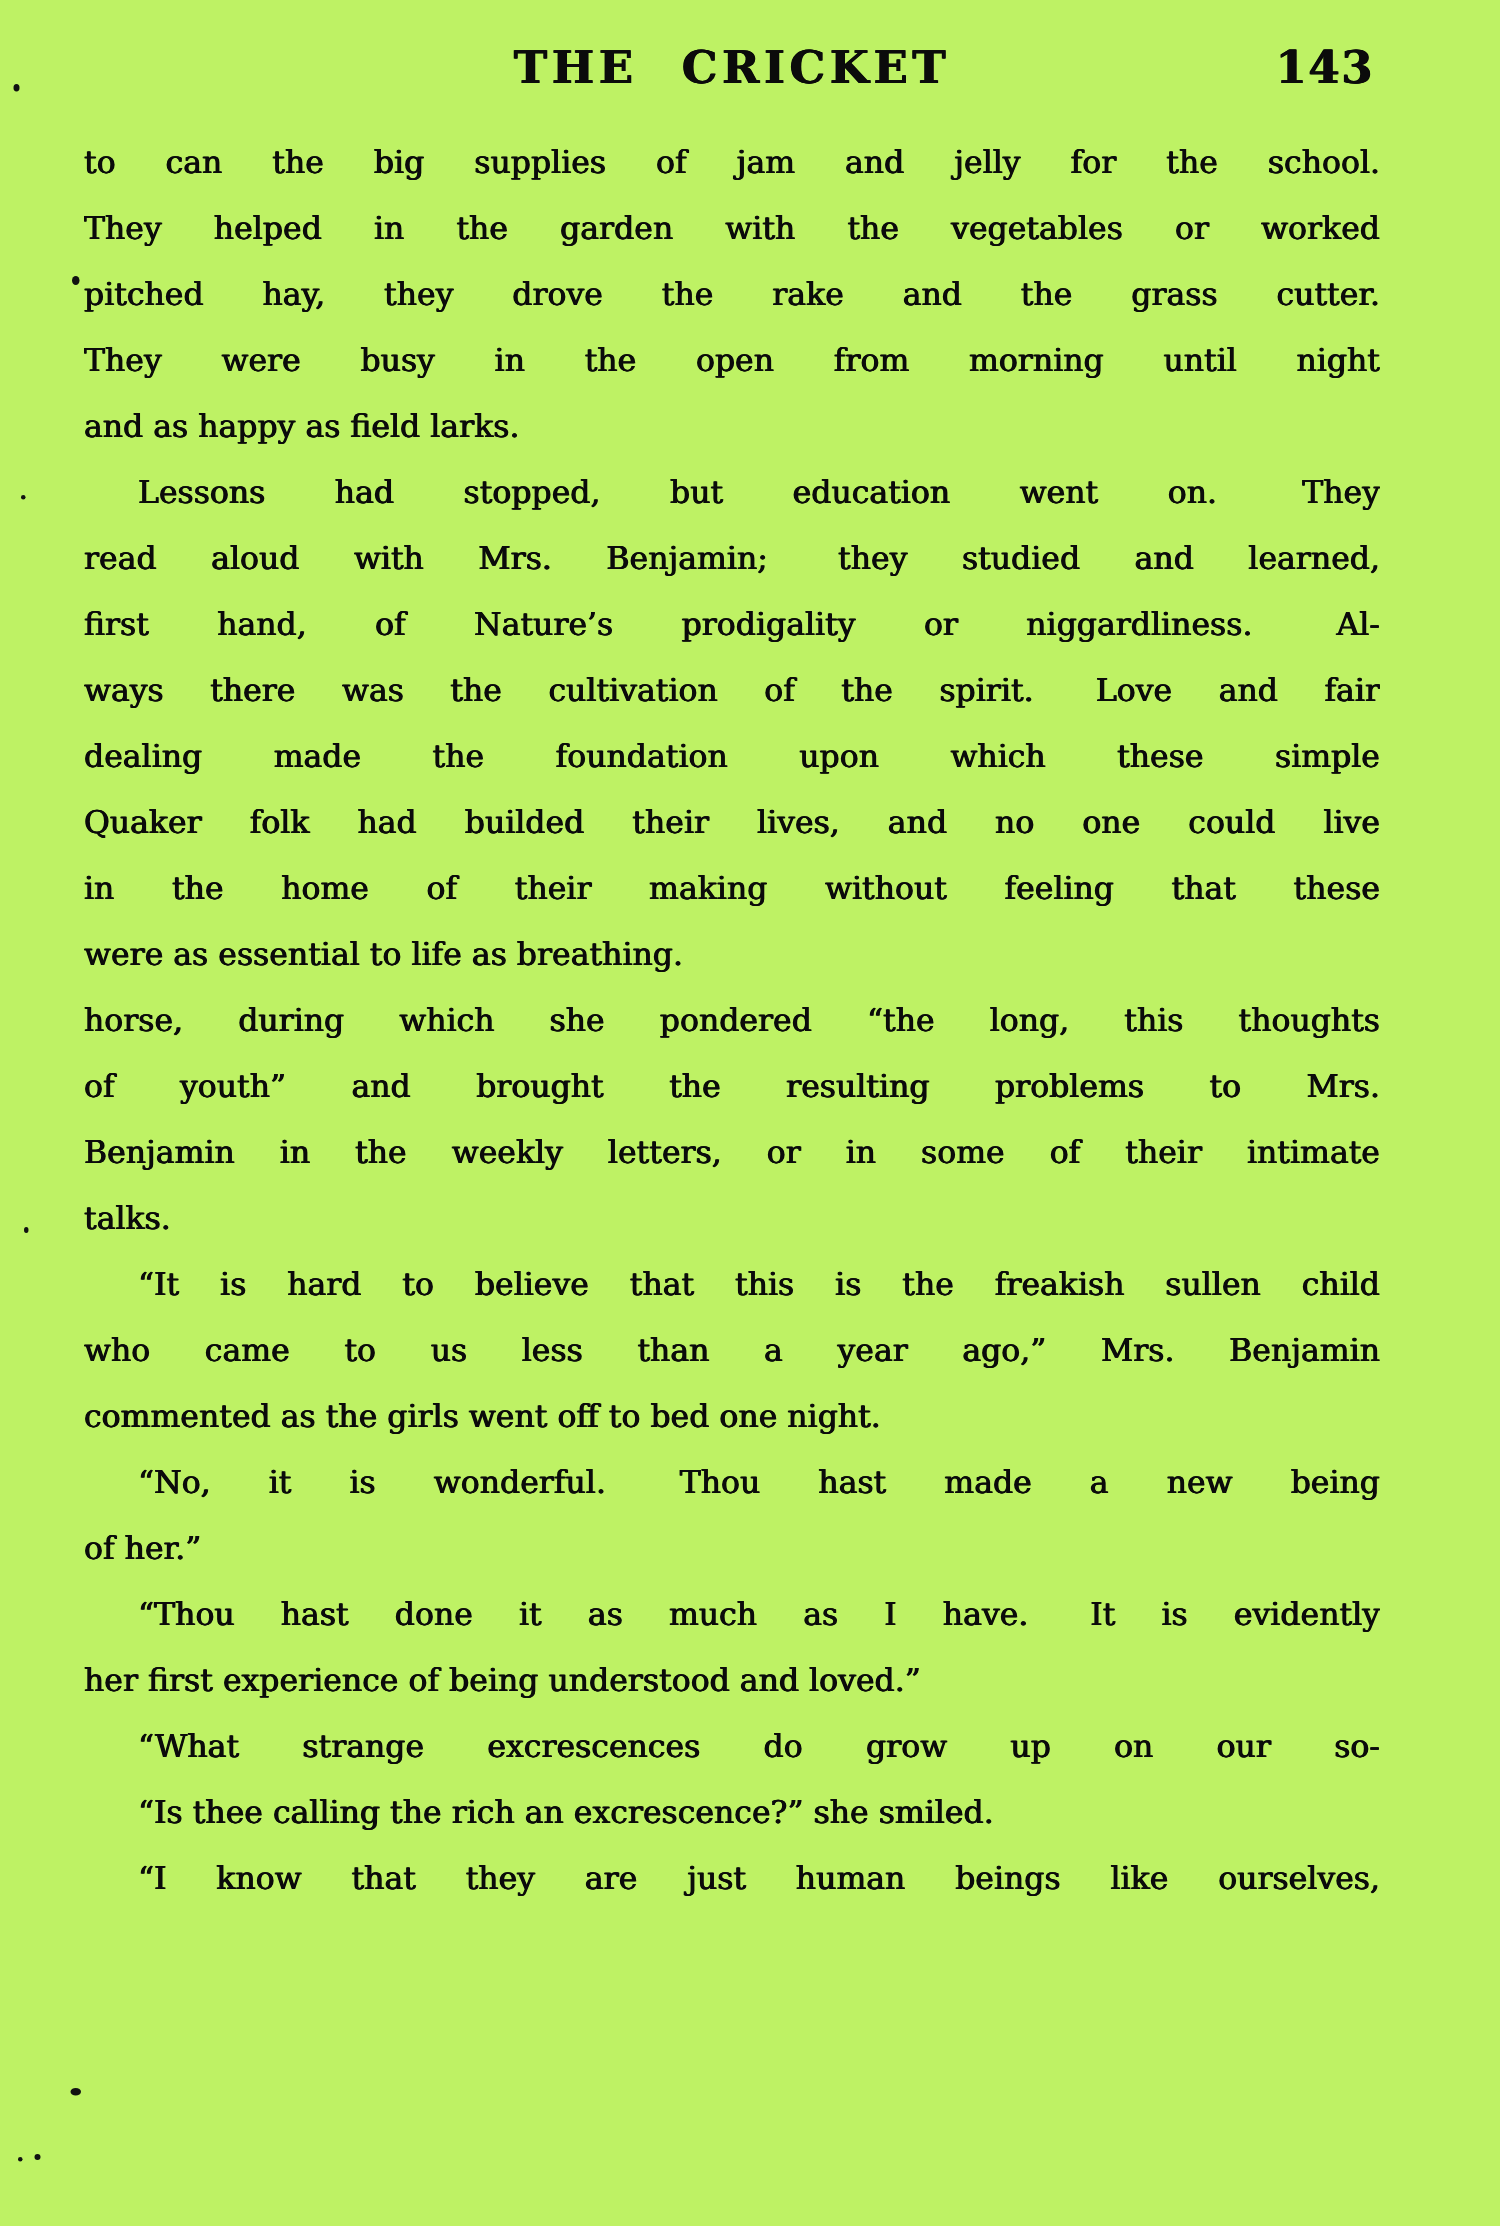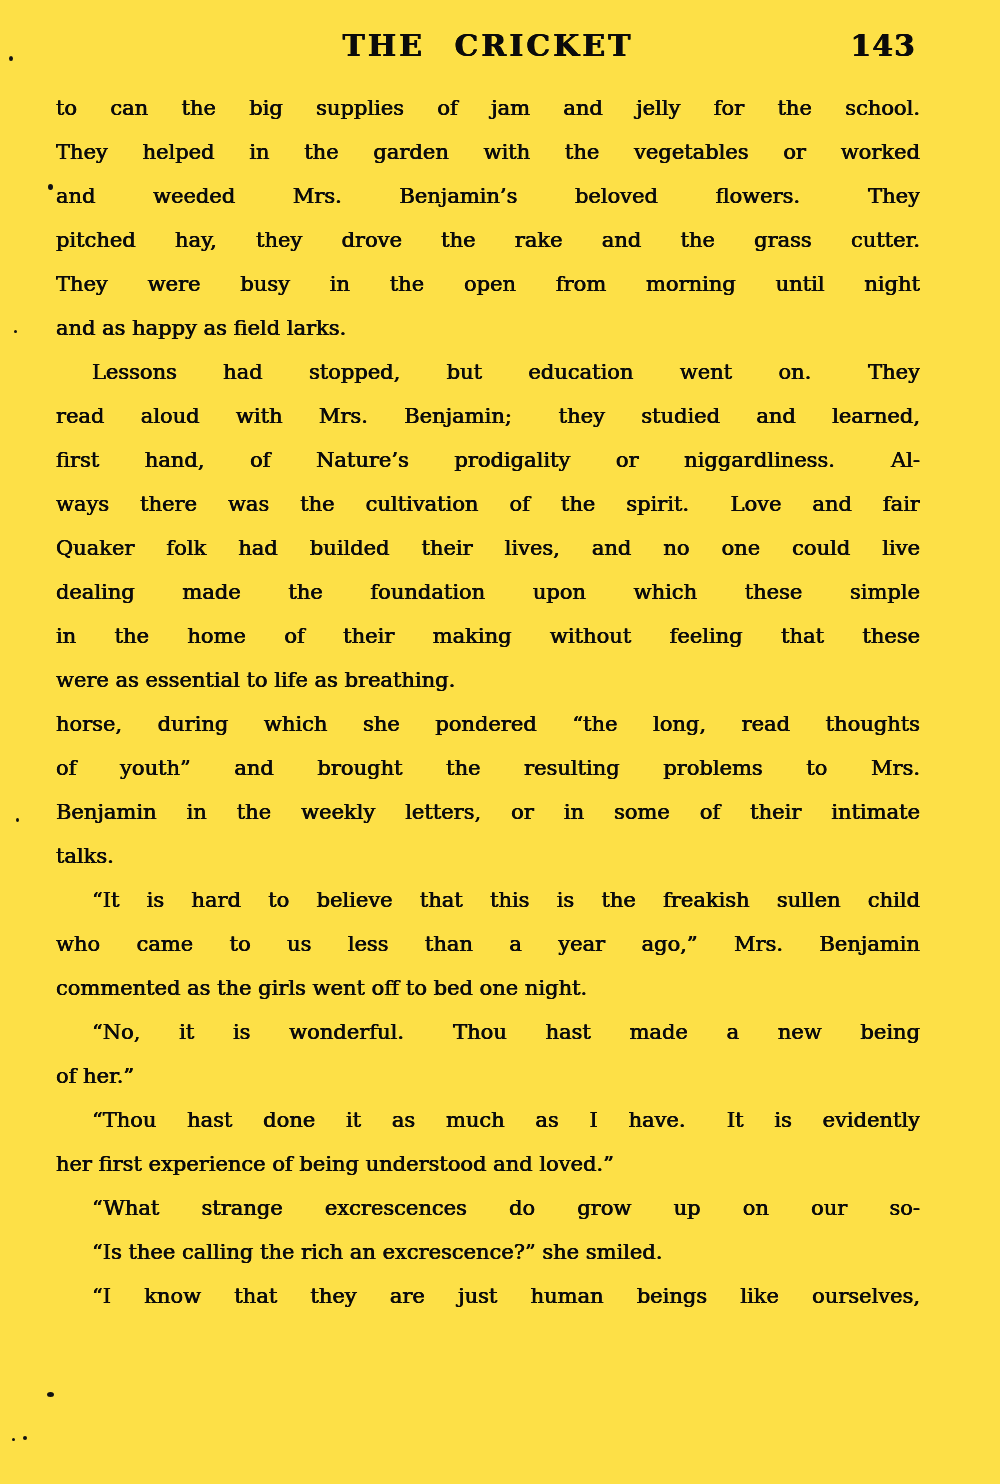--- a/index.html
+++ b/index.html
@@ -4,21 +4,21 @@
 <style>
   html, body {
     margin: 0;
     padding: 0;
     background: #ffffff;
   }
   .page {
     position: relative;
     width: 1000px;
     height: 1484px;
-    background: #fde047;
+    background: #bef264;
     color: #0b0b0b;
     font-family: "DejaVu Serif", serif;
     overflow: hidden;
   }
   
   .ink {
     text-shadow: 0.35px 0 currentColor, -0.35px 0 currentColor;
   }
   .page-header {
     position: absolute;
@@ -75,37 +75,36 @@
 
   <header class="page-header">
     <div class="running-title ink">THE CRICKET</div>
     <div class="page-number ink">143</div>
   </header>
 
   <main class="text-block ink" id="text-block">
       <div class="para">
         <div class="line">to can the big supplies of jam and jelly for the school.</div>
         <div class="line">They helped in the garden with the vegetables or worked</div>
-        <div class="line">and weeded Mrs. Benjamin’s beloved flowers.  They</div>
         <div class="line">pitched hay, they drove the rake and the grass cutter.</div>
         <div class="line">They were busy in the open from morning until night</div>
         <div class="line lastline">and as happy as field larks.</div>
       </div>
       <div class="para">
         <div class="line indent">Lessons had stopped, but education went on.  They</div>
         <div class="line">read aloud with Mrs. Benjamin;  they studied and learned,</div>
         <div class="line">first hand, of Nature’s prodigality or niggardliness.  Al-</div>
         <div class="line">ways there was the cultivation of the spirit.  Love and fair</div>
+        <div class="line">dealing made the foundation upon which these simple</div>
         <div class="line">Quaker folk had builded their lives, and no one could live</div>
-        <div class="line">dealing made the foundation upon which these simple</div>
         <div class="line">in the home of their making without feeling that these</div>
         <div class="line lastline">were as essential to life as breathing.</div>
       </div>
       <div class="para">
-        <div class="line">horse, during which she pondered “the long, read thoughts</div>
+        <div class="line">horse, during which she pondered “the long, this thoughts</div>
         <div class="line">of youth” and brought the resulting problems to Mrs.</div>
         <div class="line">Benjamin in the weekly letters, or in some of their intimate</div>
         <div class="line lastline">talks.</div>
       </div>
       <div class="para">
         <div class="line indent">“It is hard to believe that this is the freakish sullen child</div>
         <div class="line">who came to us less than a year ago,” Mrs. Benjamin</div>
         <div class="line lastline">commented as the girls went off to bed one night.</div>
       </div>
       <div class="para">

